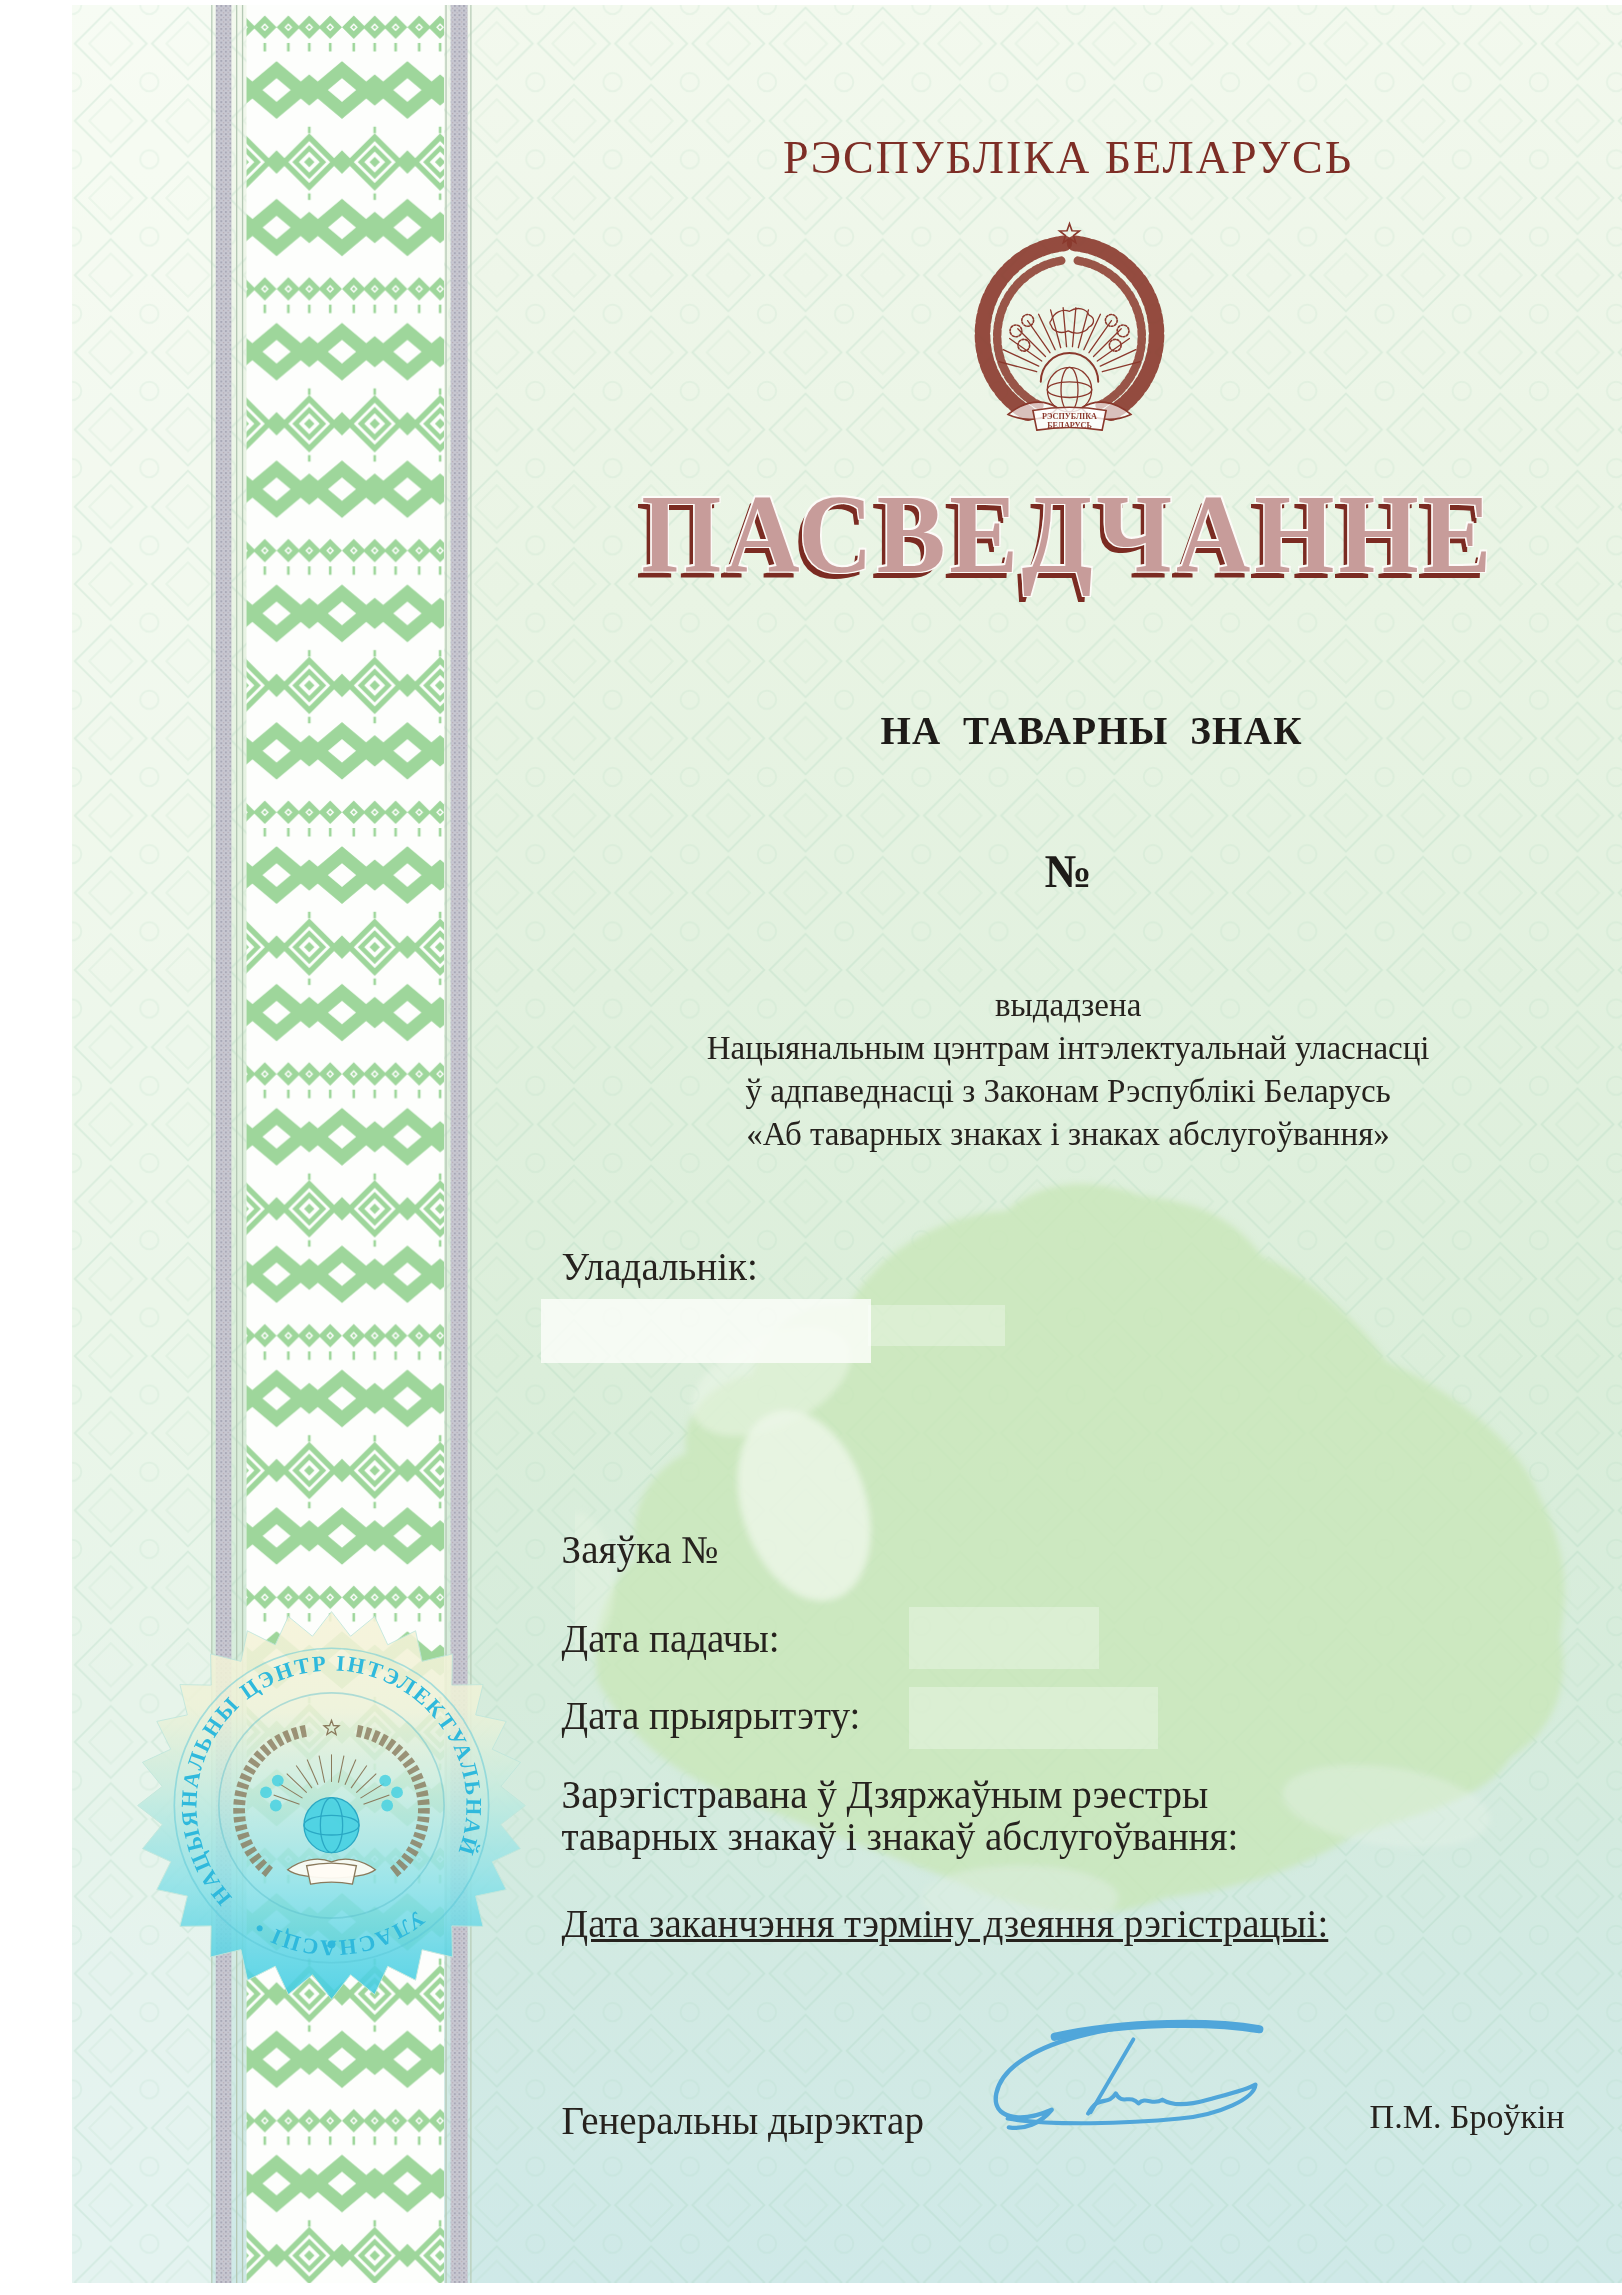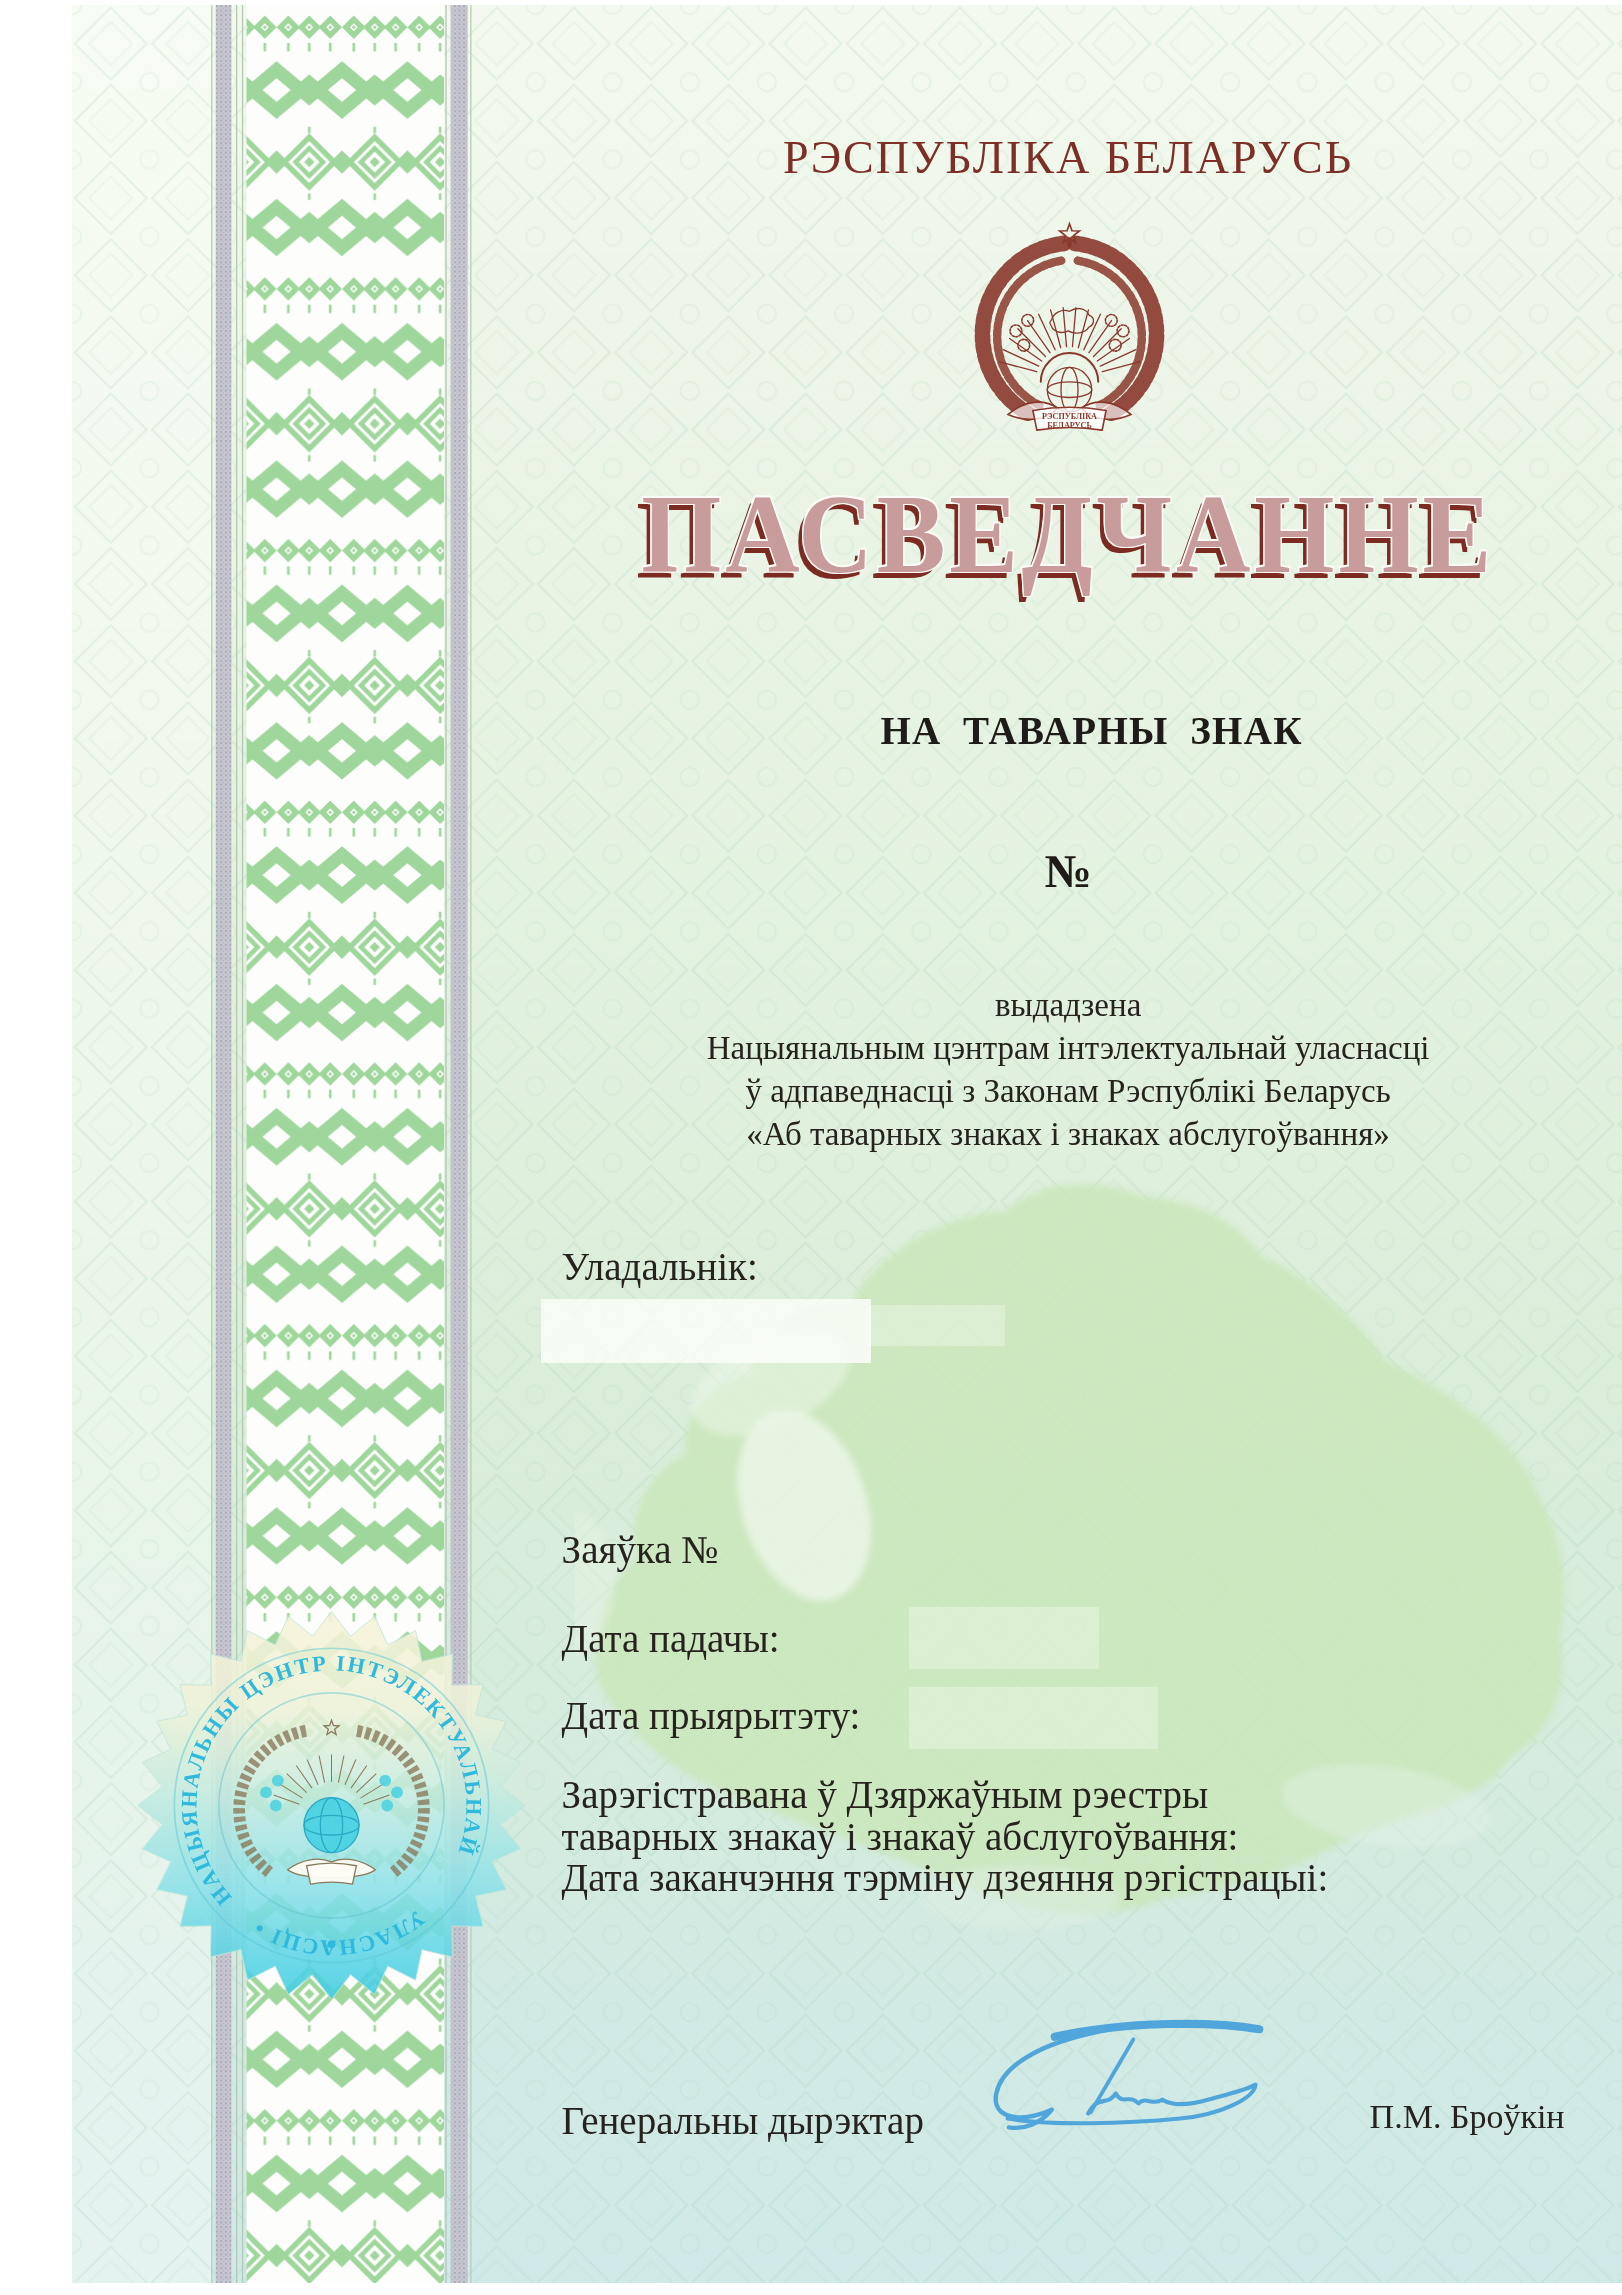--- a/index.html
+++ b/index.html
@@ -214,21 +214,21 @@
   <div class="abs wipe-soft" style="left:837px;top:1682px;width:249px;height:62px;"></div>
 
   <div class="abs field" style="left:490px;top:1239px;">Уладальнік:</div>
   <div class="abs field" style="left:490px;top:1522px;">Заяўка №</div>
   <div class="abs field" style="left:490px;top:1611px;">Дата падачы:</div>
   <div class="abs field" style="left:490px;top:1688px;">Дата прыярытэту:</div>
   <div class="abs field two-line" style="left:490px;top:1769px;">
     <div>Зарэгістравана ў Дзяржаўным рэестры</div>
     <div>таварных знакаў і знакаў абслугоўвання:</div>
   </div>
-  <div class="abs field" style="left:490px;top:1850px;">Дата заканчэння тэрміну дзеяння рэгістрацыі:</div>
+  <div class="abs field" style="left:490px;top:1896px;text-decoration:underline;">Дата заканчэння тэрміну дзеяння рэгістрацыі:</div>
 
   <div class="abs field" style="left:490px;top:2093px;">Генеральны дырэктар</div>
   <svg class="abs" style="left:840px;top:1994px;" width="380" height="151" viewBox="0 0 560 240">
     <g stroke="#4aa3da" fill="none" stroke-linecap="round" stroke-linejoin="round" opacity="0.95">
       <path d="M205,60 C320,34 460,36 530,48" stroke-width="13"></path>
       <path d="M525,46 C340,20 130,64 112,150 C104,190 150,198 200,176 C182,198 156,208 132,204" stroke-width="7"></path>
       <path d="M330,64 L262,180" stroke-width="6"></path>
       <path d="M258,182 C276,150 288,172 302,150 C312,170 324,150 338,166 C350,154 360,170 376,160 C392,170 420,168 448,160 C486,150 512,144 524,136 C522,158 468,184 404,190 C320,198 200,202 130,190" stroke-width="6.5"></path>
     </g>
   </svg>

